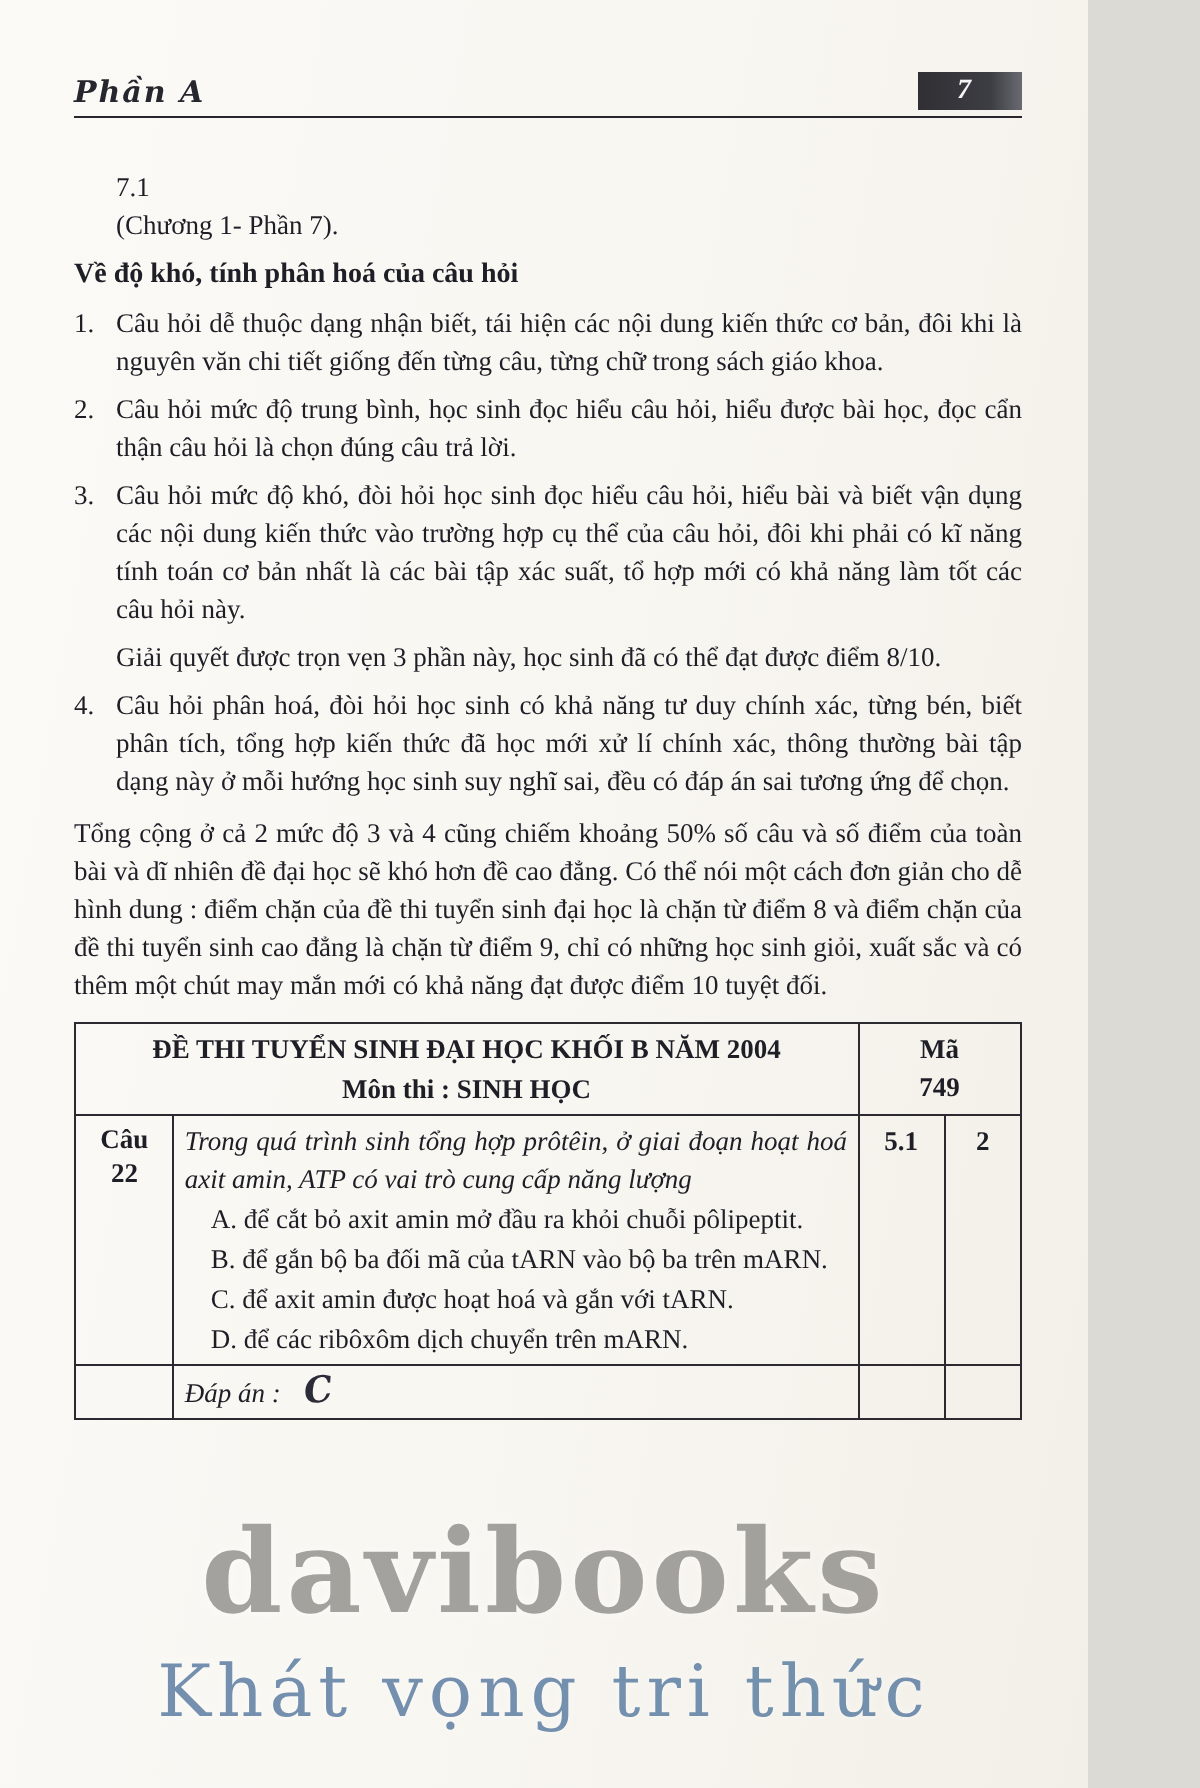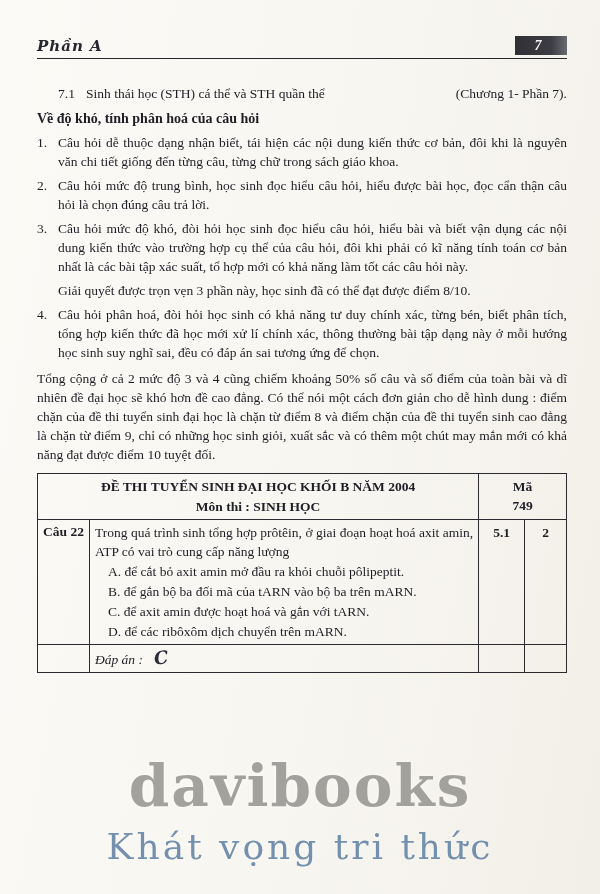--- a/index.html
+++ b/index.html
@@ -1,52 +1,52 @@
 <!DOCTYPE html>
 <html><head>
 <meta charset="utf-8">
 <style>
   * { margin:0; padding:0; box-sizing:border-box; }
   html,body { width:600px; height:894px; }
   body { font-family:"Liberation Serif", serif; background:#dcdad4; }
   .page {
-    position:relative; width:600px; height:894px; overflow:hidden;
+    position:relative; width:544px; height:894px; overflow:hidden;
     background:linear-gradient(100deg,#fbfaf6 0%,#f8f6f1 55%,#f2efe8 100%);
     color:#1e1e26;
   }
   
   .hdr { position:absolute; top:31px; left:37px; right:33px; height:24px;
          display:flex; justify-content:space-between; align-items:flex-end; }
   .hdr-script { font-family:"DejaVu Serif", serif; font-style:italic; font-weight:bold;
                 font-size:15px; letter-spacing:1px; color:#26262e; }
   .pagebox { width:52px; height:19px; background:linear-gradient(90deg,#2f2f34 0%,#3d3d44 70%,#6a6a72 100%);
              color:#f5f5f5; font-weight:bold; font-style:italic; font-size:14px;
              display:flex; align-items:center; justify-content:center; letter-spacing:6px; }
   .hdr-rule { position:absolute; top:58px; left:37px; right:33px; border-top:1.6px solid #26262c; }
   
   .main { position:absolute; top:84px; left:37px; right:33px; font-size:13.5px; line-height:19px; }
-  .toc-row { display:flex; padding-left:21px; margin-bottom:3px; }
+  .toc-row { display:flex; padding-left:21px; margin-bottom:3px;flex-direction:column; }
   .toc-num { width:28px; flex:0 0 auto; }
   .toc-text { flex:1 1 auto; }
   .toc-ref { flex:0 0 auto; white-space:nowrap; }
   .heading { font-weight:bold; font-size:14px; margin-top:6px; }
   .nitem { display:flex; margin-top:5px; }
   .nnum { width:21px; flex:0 0 auto; }
   .nbody { flex:1 1 auto; text-align:justify; }
   .npara2 { margin-top:5px; text-align:justify; }
   .closing { margin-top:7px; text-align:justify; }
   
   table.exam { width:100%; margin-top:9px; border-collapse:collapse; font-size:13.5px; }
   table.exam td { border:1.2px solid #2a2a30; vertical-align:top; padding:3px 5px; }
   .t-title { text-align:center; font-weight:bold; padding:4px 2px; }
   .t-title .l2 { margin-top:1px; }
   .t-code { text-align:center; font-weight:bold; padding-top:4px; }
   .t-colhead { text-align:center; font-weight:bold; padding:2px 1px; line-height:16px; }
   .t-qlabel { text-align:center; font-weight:bold; line-height:17px; padding-top:5px; }
-  .t-stem { text-align:justify; }
+  .t-stem { text-align:justify;font-style:italic; }
   .t-opt { padding-left:13px; margin-top:1px; }
   .t-num { text-align:center; font-weight:bold; padding-top:5px; }
   .t-answer-cell { font-style:italic; padding:3px 5px 5px 5px; }
   .t-answer-val { display:inline-block; font-size:18px; font-weight:bold;
                   font-family:"DejaVu Serif", serif; transform:rotate(-7deg);
                   margin-left:8px; color:#2c2c38; }
   .empty-cell { height:22px; }
   
   .wm { position:absolute; left:0; right:0; pointer-events:none; text-align:center; }
   .wm-brand { top:752px; font-family:"DejaVu Serif", serif; font-size:58px; font-weight:bold;
@@ -64,21 +64,20 @@
   <div class="hdr">
     <span class="hdr-script">Phần A</span>
     <span class="pagebox">7</span>
   </div>
   <div class="hdr-rule"></div>
 
   <div class="main">
 
     <div class="toc-row">
       <span class="toc-num">7.1</span>
-      <span class="toc-text">Sinh thái học (STH) cá thể và STH quần thể</span>
       <span class="toc-ref">(Chương 1- Phần 7).</span>
     </div>
 
     <div class="heading">Về độ khó, tính phân hoá của câu hỏi</div>
 
     <div class="nitem">
       <span class="nnum">1.</span>
       <div class="nbody">
         <div>Câu hỏi dễ thuộc dạng nhận biết, tái hiện các nội dung kiến thức cơ bản, đôi khi là nguyên văn chi tiết giống đến từng câu, từng chữ trong sách giáo khoa.</div>
       </div>

